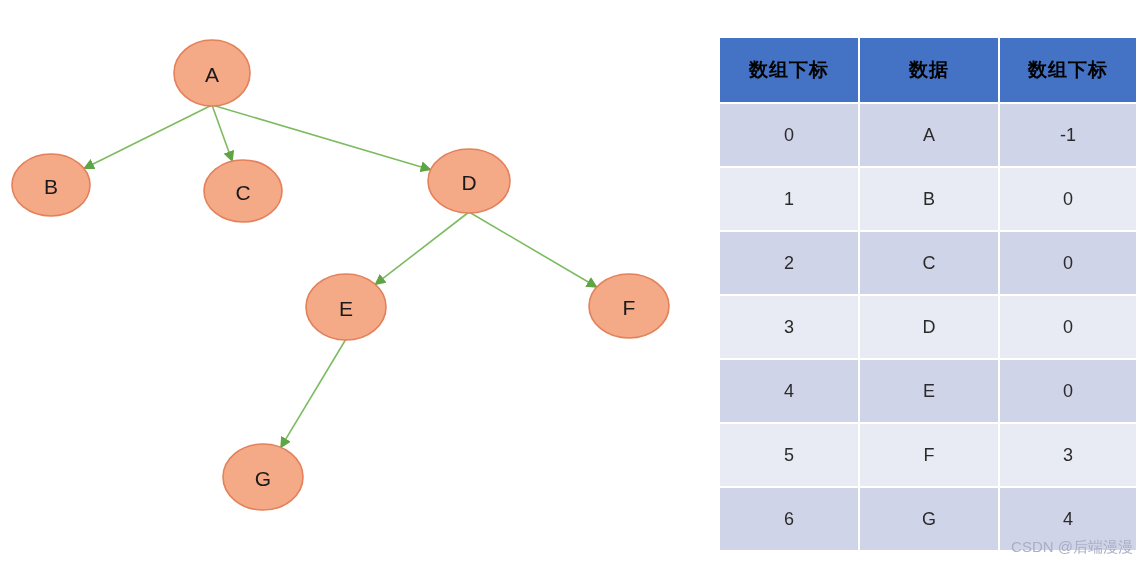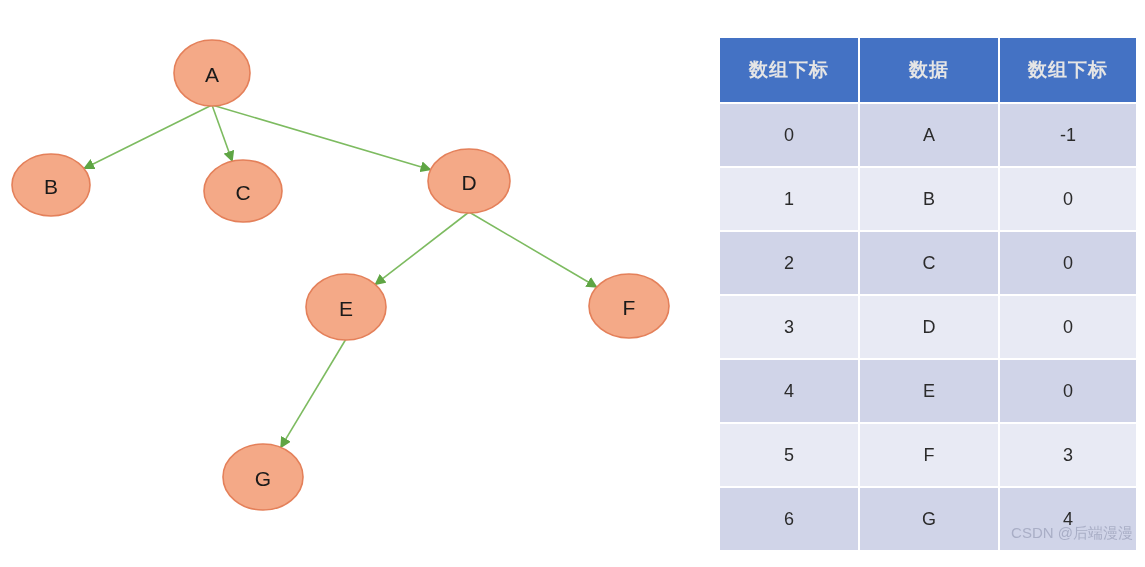--- a/index.html
+++ b/index.html
@@ -56,21 +56,21 @@
     width: 412px;
   }
   table.parent-table {
     border-collapse: separate;
     border-spacing: 2px;
     width: 412px;
     table-layout: fixed;
   }
   table.parent-table th {
     background: #4472C4;
-    color: #e5e5e5;
+    color: #000000;
     font-size: 19px;
     font-weight: bold;
     height: 64px;
     text-align: center;
     border: none;
     padding: 0;
     letter-spacing: 1px;
   }
   table.parent-table td {
     height: 62px;
@@ -87,21 +87,21 @@
   table.parent-table tbody tr:nth-child(even) td {
     background: #E8EAF4;
   }
   col.c-index { width: 138px; }
   col.c-data  { width: 138px; }
   col.c-parent{ width: 136px; }
 
   .watermark {
     position: absolute;
     right: 12px;
-    bottom: 24px;
+    bottom: 10px;
     font-size: 15px;
     color: #a9aec6;
     font-family: "Liberation Sans", "DejaVu Sans", sans-serif;
     white-space: nowrap;
     pointer-events: none;
   }
 </style>
 </head>
 <body>
 

